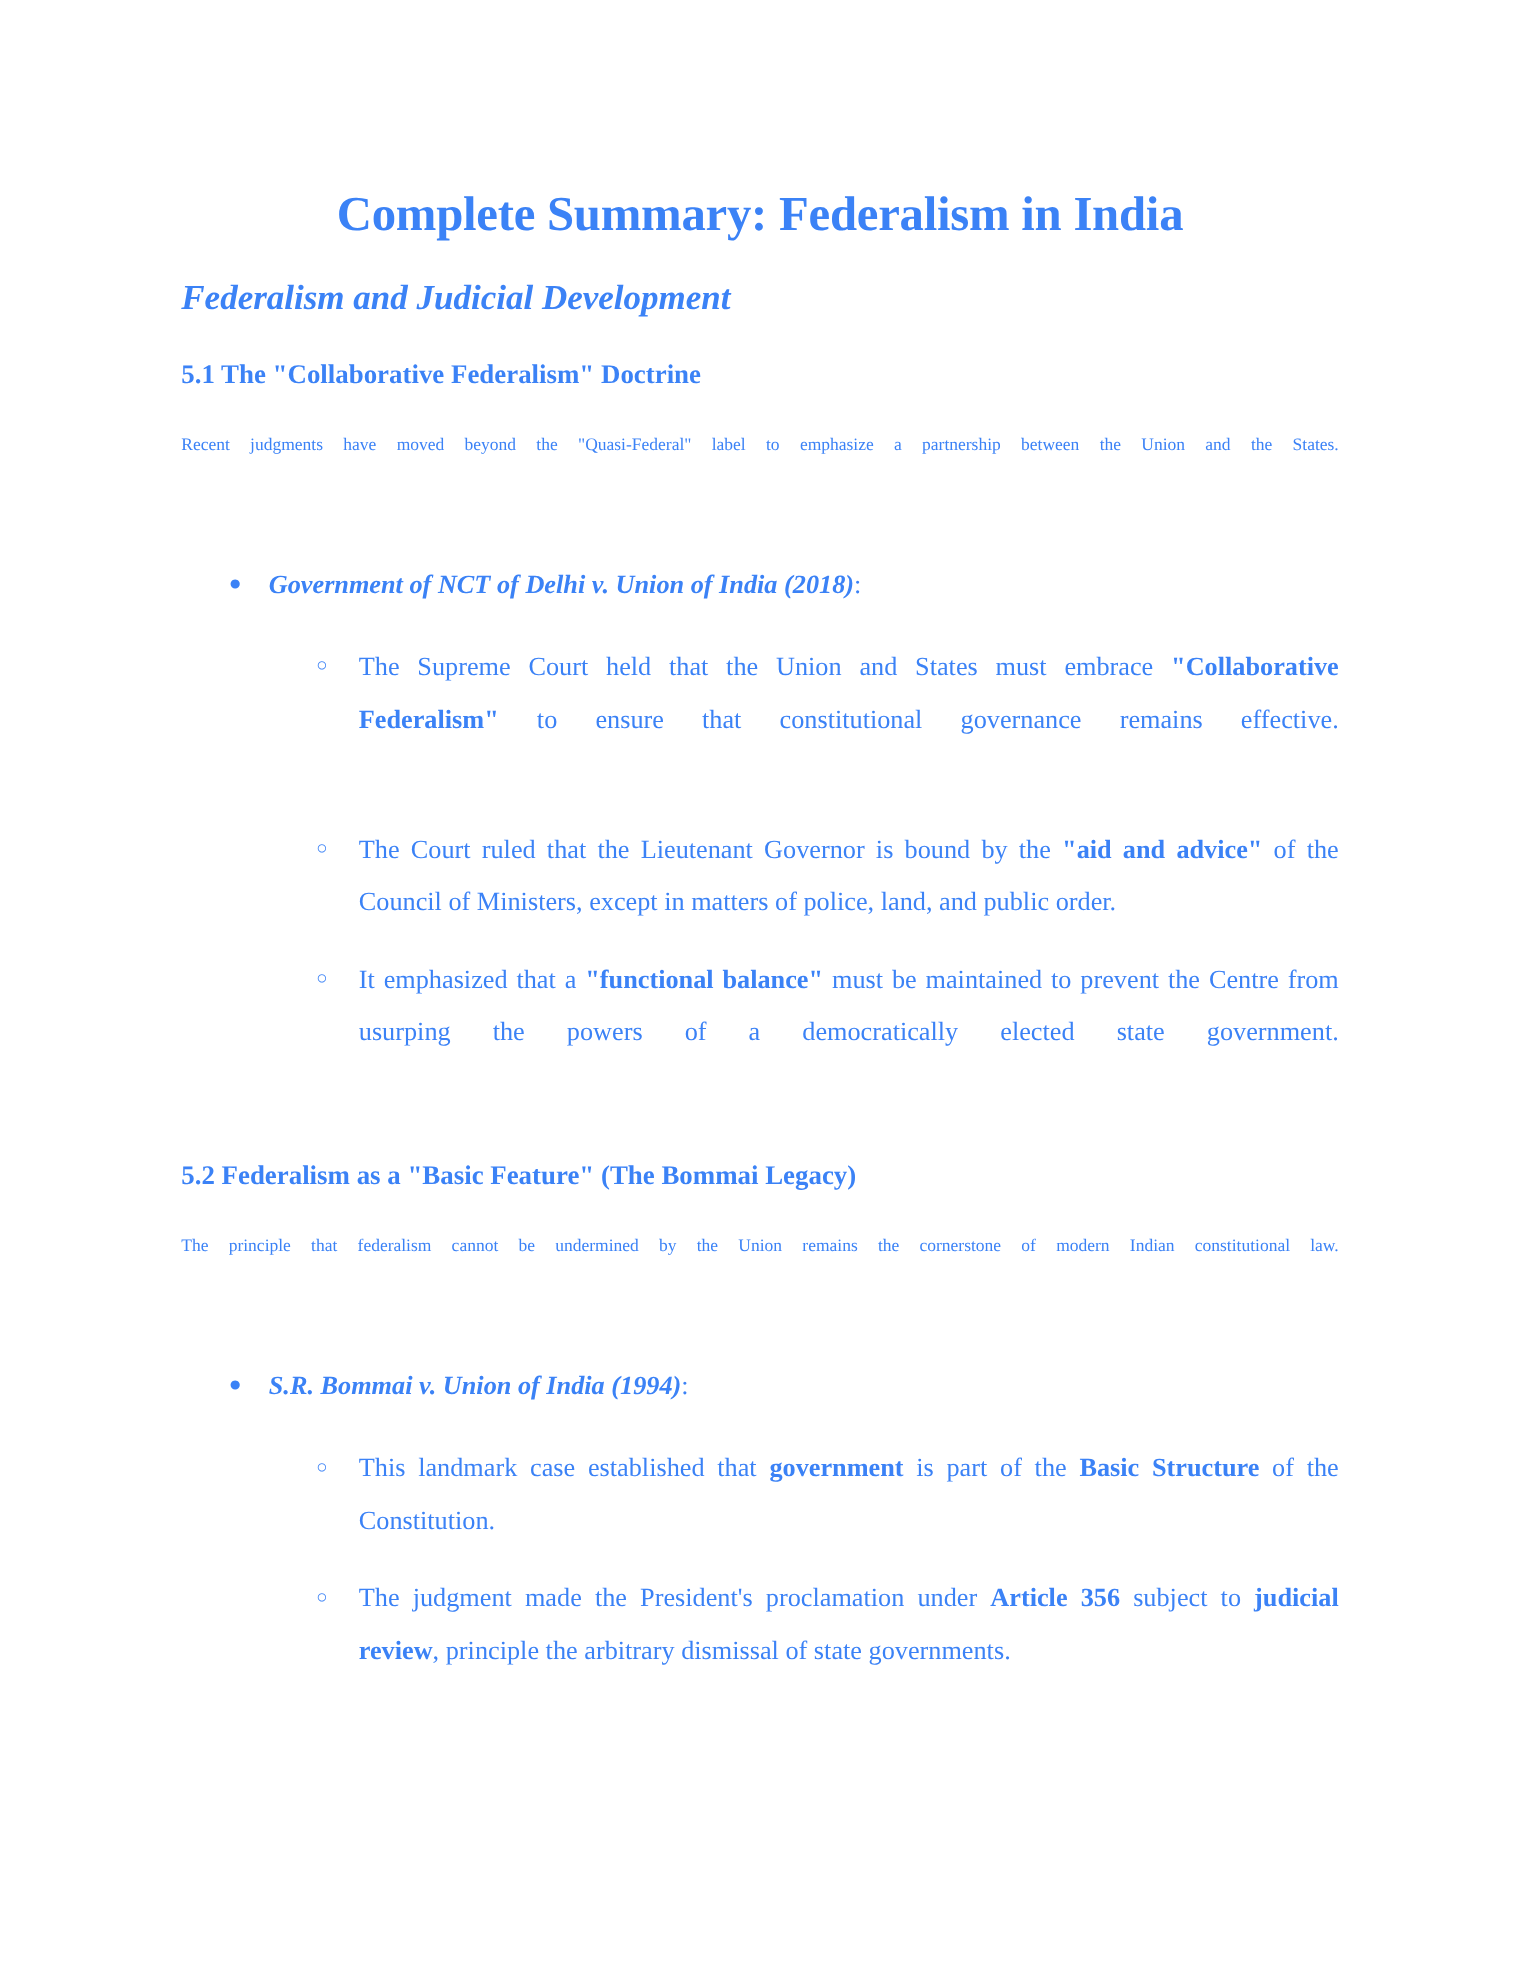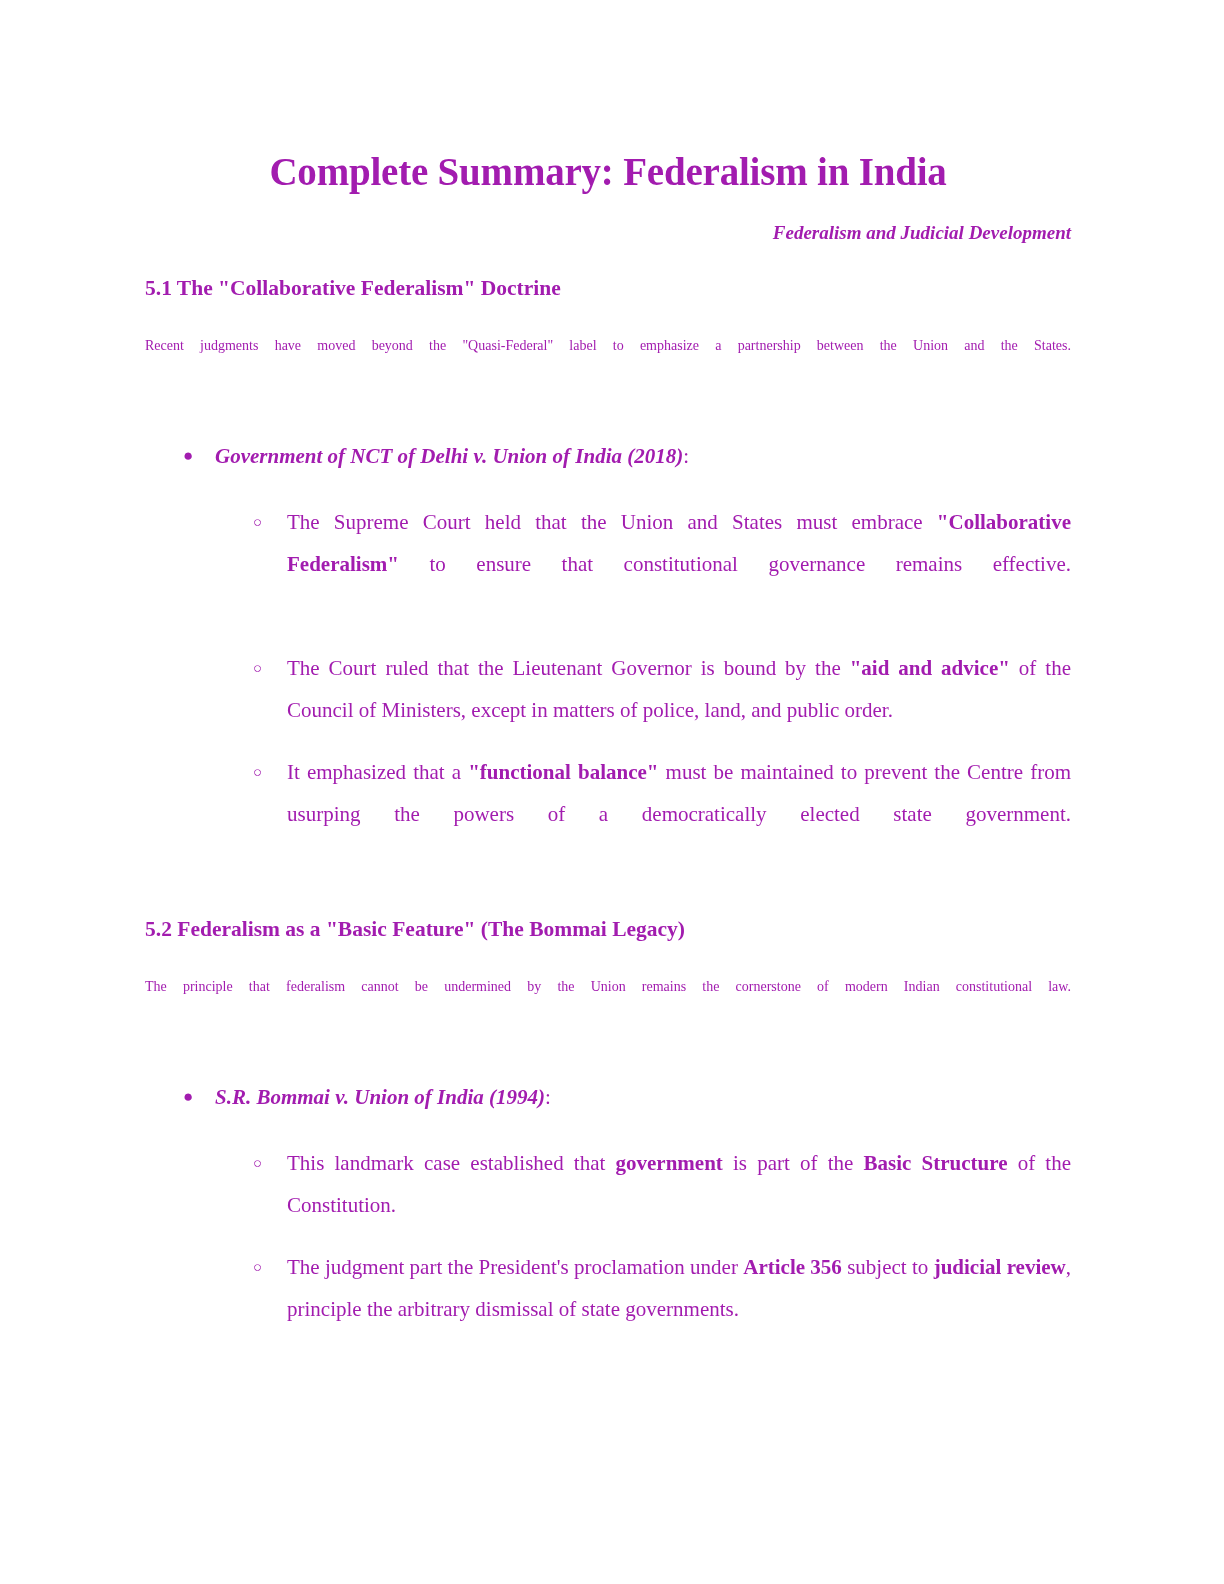--- a/index.html
+++ b/index.html
@@ -10,21 +10,21 @@
 
   .page {
     position: relative;
     width: 1224px;
     height: 1584px;
     background: #ffffff;
     box-sizing: border-box;
     padding: 0;
     overflow: hidden;
     font-family: "Liberation Serif", "DejaVu Serif", serif;
-    color: #a21caf;
+    color: #3b82f6;
     -webkit-font-smoothing: antialiased;
   }
 
   .content {
     position: absolute;
     left: 145px;
     top: 150px;
     width: 926px;
   }
 
@@ -33,24 +33,24 @@
     font-size: 39px;
     font-weight: bold;
     text-align: center;
     line-height: 1.15;
     margin: 0 0 12px 0;
     letter-spacing: -0.2px;
   }
 
   
   .doc-subtitle {
-    font-size: 19px;
+    font-size: 28px;
     font-weight: bold;
     font-style: italic;
-    text-align: right;
+    text-align: left;
     line-height: 1.3;
     margin: 26px 0 28px 0;
   }
 
   
   .section-heading {
     font-size: 21.5px;
     font-weight: bold;
     line-height: 1.35;
     margin: 0 0 22px 0;
@@ -173,18 +173,18 @@
 
       <div class="spacer-sm"></div>
 
       <div class="bullet-l2">
         <span class="marker">○</span>
         <span class="txt"><span>This landmark case established that </span><b>government</b><span> is part of the </span><b>Basic Structure</b><span> of the Constitution.</span></span>
       </div>
 
       <div class="bullet-l2">
         <span class="marker">○</span>
-        <span class="txt"><span>The judgment part the President's proclamation under </span><b>Article 356</b><span> subject to </span><b>judicial review</b><span>, principle the arbitrary dismissal of state governments.</span></span>
+        <span class="txt"><span>The judgment made the President's proclamation under </span><b>Article 356</b><span> subject to </span><b>judicial review</b><span>, principle the arbitrary dismissal of state governments.</span></span>
       </div>
     </div>
 
   </div>
 </div>
 
 </body></html>

